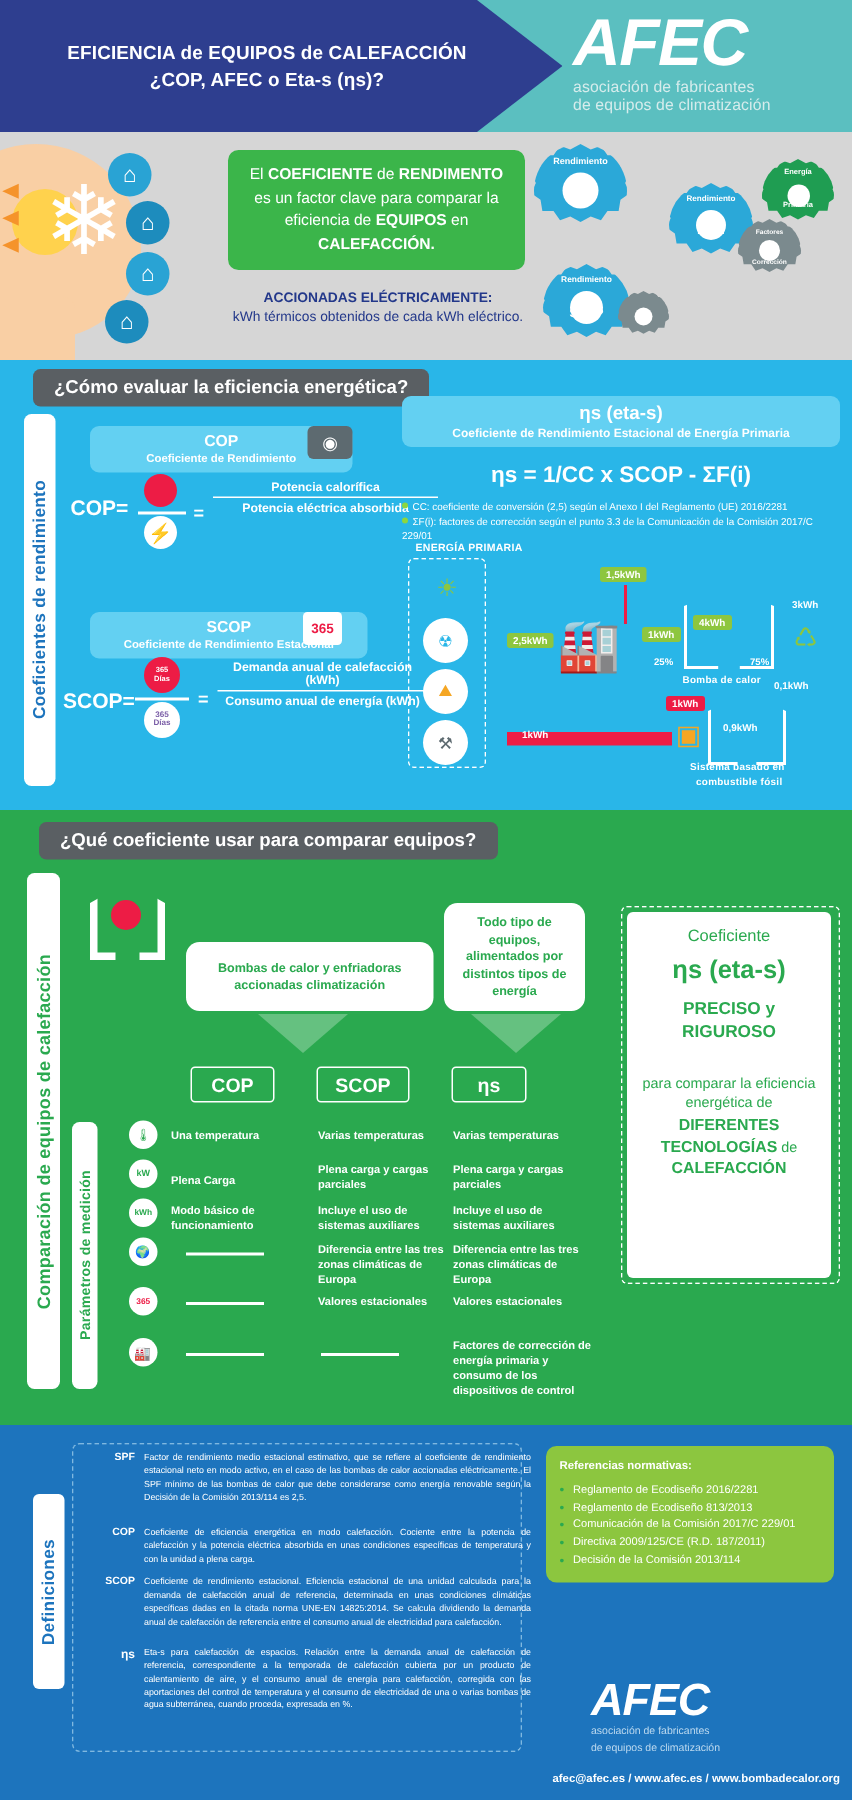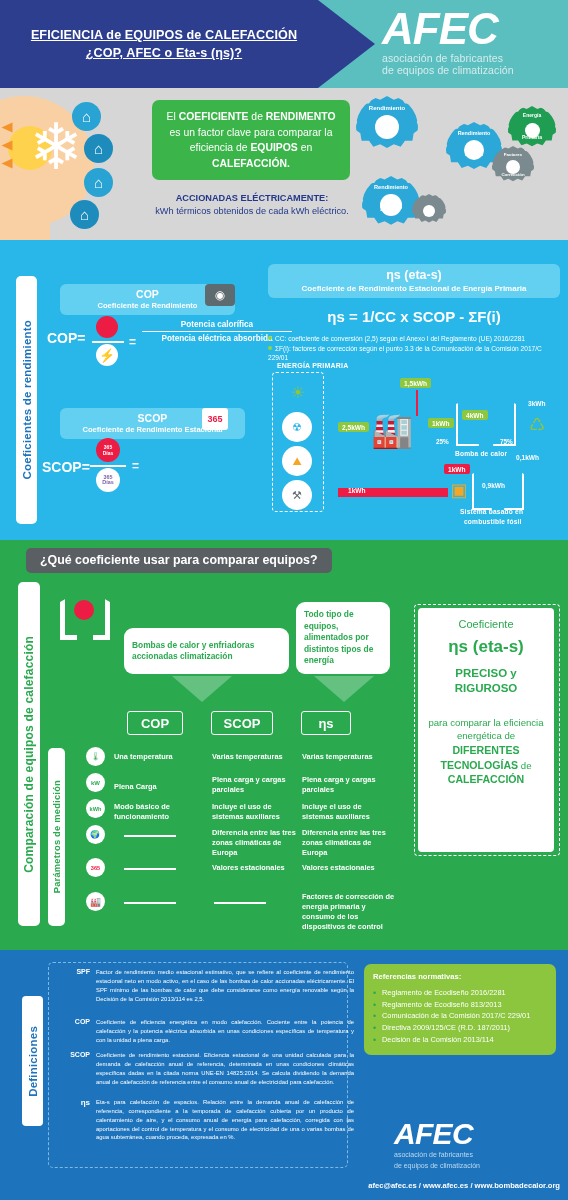--- a/index.html
+++ b/index.html
@@ -13,23 +13,23 @@
   .page { position: relative; width: 568px; height: 1200px; }
 
   
   .header { position: relative; height: 88px; background: #5bbfc0; overflow: hidden; }
   .header-wedge {
     position: absolute; left: 0; top: 0; width: 375px; height: 88px;
     background: #2e3e8f;
     clip-path: polygon(0 0, 318px 0, 375px 44px, 318px 88px, 0 88px);
   }
   .header-title {
-    position: absolute; left: 14px; top: 26px; width: 300px;
+    position: absolute; left: 28px; top: 26px; width: 300px;
     color: #ffffff; font-size: 12.6px; font-weight: bold; line-height: 1.45;
-    text-align: center; letter-spacing: .1px; text-decoration: underline;
+    text-align: center; letter-spacing: .1px;
   }
   .header-title .l2 { display:block; }
   .logo-block { position: absolute; right: 8px; top: 8px; width: 178px; text-align: left; }
   .logo-afec {
     font-size: 44px; font-weight: bold; font-style: italic; color: #ffffff;
     letter-spacing: -1px; line-height: .95; font-family: "Liberation Sans", sans-serif;
   }
   .logo-sub {
     font-size: 10.5px; color: #d6ecec; line-height: 1.18; margin-top: 2px;
     letter-spacing: .1px;
@@ -132,21 +132,21 @@
   .tag.green { background: #8dc63f; }
   .tag.red   { background: #ed1c45; }
   .house-outline { position:absolute; }
   .pct { position:absolute; color:#ffffff; font-size:6.4px; font-weight:bold; }
   .arrow-red { position:absolute; background:#ed1c45; height:9px; }
 
   
   .greensec { position: relative; height: 410px; background: #2aa94f; overflow: hidden; }
   .white-bubble {
     position: absolute; background: #ffffff; border-radius: 9px;
-    color: #2aa94f; font-weight: bold; 
+    color: #2aa94f; font-weight: bold; text-align: center;
     display:flex; align-items:center; justify-content:center; padding: 8px;
   }
   .tri-down {
     position:absolute; width:0; height:0;
     border-left: 30px solid transparent; border-right: 30px solid transparent;
     border-top: 26px solid rgba(255,255,255,.28);
   }
   .coef-box {
     position: absolute; border: 1.6px solid #ffffff; border-radius: 3px;
     color:#ffffff; font-weight:bold; text-align:center;
@@ -274,20 +274,21 @@
       <div class="gear-label" style="top:6px; font-size:4.4px;">Factores</div>
       <div class="gear-label" style="top:26px; font-size:4.4px;">Corrección</div>
     </div>
 
     <div class="gear" style="left:412px; top:106px; width:34px; height:34px; background:#7b8a8e; clip-path:polygon(50% 0%,61% 6%,72% 2%,79% 12%,91% 12%,93% 24%,103% 31%,98% 42%,103% 53%,93% 60%,91% 72%,79% 72%,72% 82%,61% 78%,50% 84%,39% 78%,28% 82%,21% 72%,9% 72%,7% 60%,-3% 53%,2% 42%,-3% 31%,7% 24%,9% 12%,21% 12%,28% 2%,39% 6%);">
       <div class="hub" style="width:12px;height:12px;"></div>
     </div>
   </div>
 
   <div class="blue">
+    <div class="sec-title" style="left:22px; top:6px;">¿Cómo evaluar la eficiencia energética?</div>
 
     <div class="side-tab" style="left:16px; top:36px; width:21px; height:248px;">
       <span style="color:#1d74bd; font-size:11.5px;">Coeficientes de rendimiento</span>
     </div>
 
     <div class="pill-hdr" style="left:60px; top:44px; width:175px;">
       <div class="t1">COP</div>
       <div class="t2">Coeficiente de Rendimiento</div>
     </div>
     <div class="circ-icon" style="left:205px; top:44px; width:30px; height:22px; border-radius:4px; background:#5d6a70; font-size:12px; color:#fff;">◉</div>
@@ -307,20 +308,25 @@
       <div class="t1">SCOP</div>
       <div class="t2">Coeficiente de Rendimiento Estacional</div>
     </div>
     <div class="circ-icon" style="left:202px; top:168px; width:26px; height:22px; border-radius:3px; background:#fff; color:#ed1c45; font-size:9px; font-weight:bold;">365</div>
 
     <div class="formula-lbl" style="left:42px; top:219px; font-size:14px;">SCOP=</div>
     <div class="sunburst" style="left:96px; top:198px; width:24px; height:24px; display:flex; align-items:center; justify-content:center; color:#fff; font-size:5px; font-weight:bold; text-align:center;">365<br>Días</div>
     <div class="circ-icon" style="left:96px; top:228px; width:24px; height:24px; color:#7b5ea7; font-size:5.4px; font-weight:bold; text-align:center; line-height:1;">365<br>Días</div>
     <div style="position:absolute; left:90px; top:225px; width:36px; height:1.6px; background:#fff;"></div>
     <div class="formula-lbl" style="left:132px; top:219px; font-size:12px;">=</div>
+    <div class="frac" style="left:145px; top:200px; width:140px;">
+      <div class="num">Demanda anual de calefacción (kWh)</div>
+      <div class="bar"></div>
+      <div class="den">Consumo anual de energía (kWh)</div>
+    </div>
 
     <div class="pill-hdr" style="left:268px; top:24px; width:292px;">
       <div class="t1" style="font-size:12.5px;">ηs (eta-s)</div>
       <div class="t2" style="font-size:8px;">Coeficiente de Rendimiento Estacional de Energía Primaria</div>
     </div>
     <div class="formula-lbl" style="left:268px; top:68px; width:292px; text-align:center; font-size:15px;">ηs = 1/CC x SCOP - ΣF(i)</div>
 
     <div class="bullet-line" style="left:268px; top:94px; width:294px;">
       <span class="bullet-dot"></span><span>CC: coeficiente de conversión (2,5) según el Anexo I del Reglamento (UE) 2016/2281</span>
     </div>

